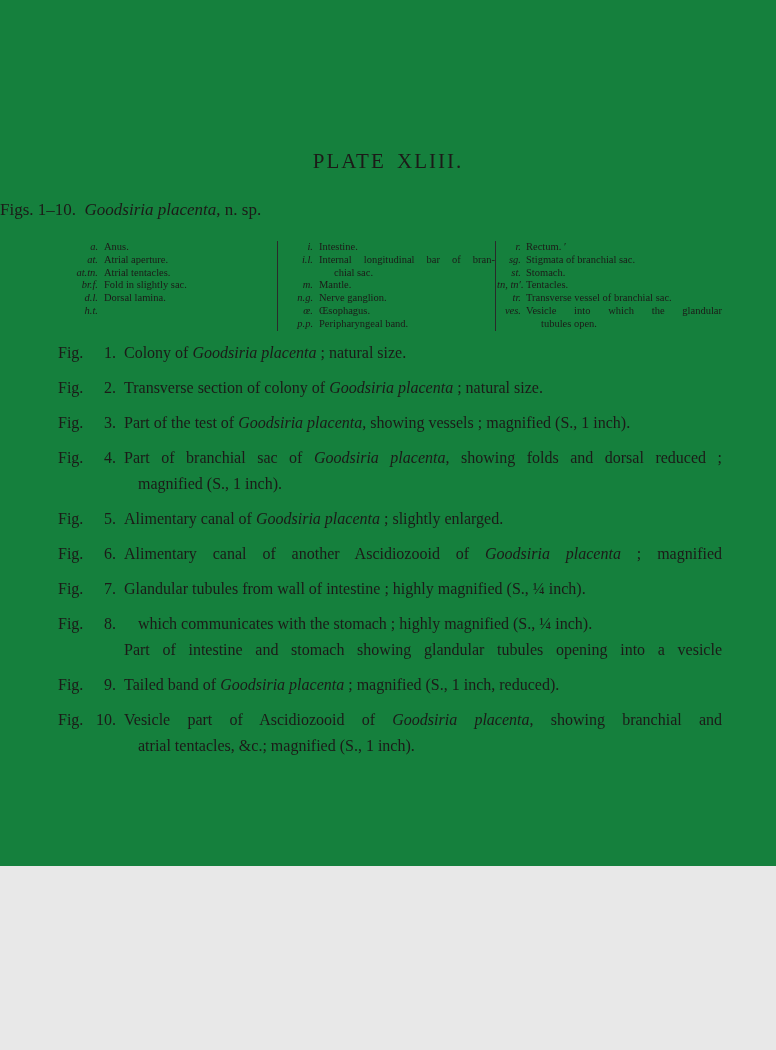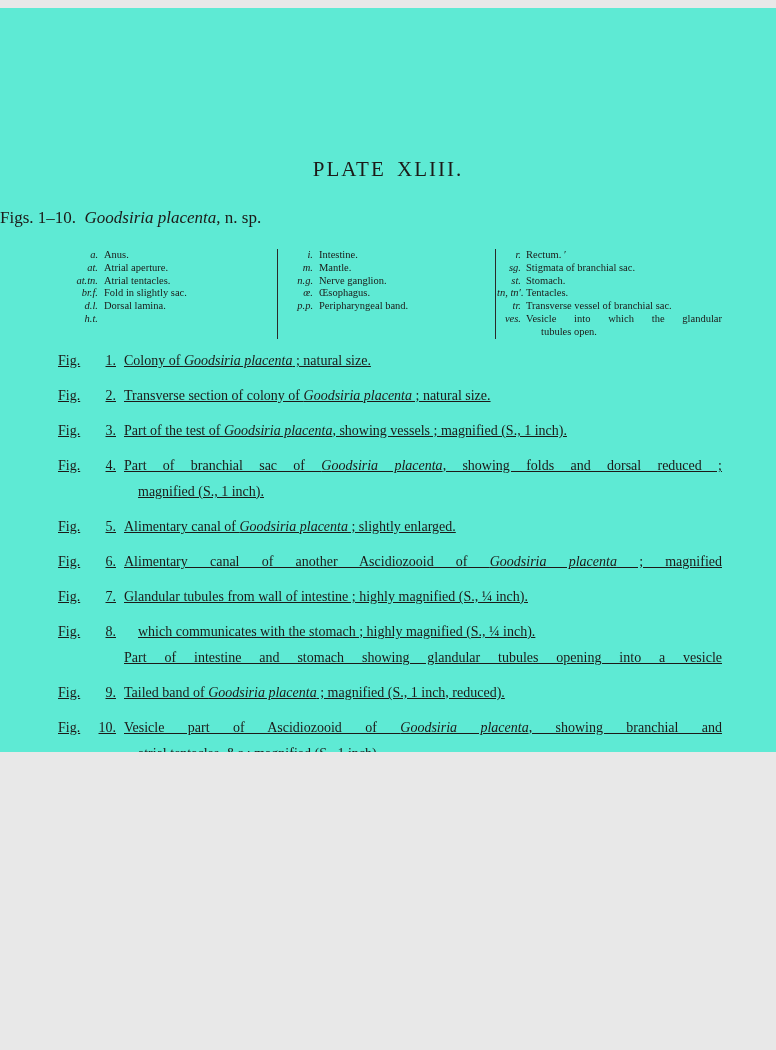--- a/index.html
+++ b/index.html
@@ -1,20 +1,20 @@
 <!DOCTYPE html>
 <html><head>
 <meta charset="utf-8">
 <style>
   html,body{margin:0;padding:0;background:#e8e8e8;}
   .page{
     position:relative;
-    width:776px;height:744px;
-    margin:8px auto;
-    background:#5eead4;
+    width:776px;height:866px;
+    margin:0 auto;
+    background:#15803d;
     color:#1c1a18;
     font-family:"Liberation Serif","DejaVu Serif",serif;
     overflow:hidden;
   }
   .it{font-style:italic;}
 
   
   .plate-title{
     position:absolute;top:149px;left:0;width:100%;
     text-align:center;
@@ -47,21 +47,21 @@
   .c1 .abbr{width:33px;}
   .c2 .abbr{width:24px;padding-right:5px;}
   .legend-item .desc{flex:1 1 auto;}
   .desc .dline{display:block;}
   .desc .dline.spread{text-align:justify;text-align-last:justify;}
   .desc .dline.cont{padding-left:15px;}
 
   
   .figure-list{
     position:absolute;top:340px;left:58px;width:664px;
-    font-size:14px;line-height:26px;text-decoration:underline;
+    font-size:16px;line-height:26px;
   }
   .fig-row{display:flex;margin-bottom:9px;}
   .fig-label{flex:0 0 32px;}
   .fig-num{flex:0 0 26px;text-align:right;}
   .fig-cap{flex:1 1 auto;margin-left:8px;}
   .cap-line{display:block;}
   .cap-line.just{text-align:justify;text-align-last:justify;}
   .cap-line.ind{padding-left:14px;}
 </style>
 </head>
@@ -107,20 +107,27 @@
         </div>
       </div>
       <div class="legend-col c1">
         <div class="legend-item">
           <span class="abbr">i.</span>
           <span class="desc">
             <span class="dline">Intestine.</span>
           </span>
         </div>
         <div class="legend-item">
+          <span class="abbr">i.l.</span>
+          <span class="desc">
+            <span class="dline spread">Internal longitudinal bar of bran-</span>
+            <span class="dline cont">chial sac.</span>
+          </span>
+        </div>
+        <div class="legend-item">
           <span class="abbr">m.</span>
           <span class="desc">
             <span class="dline">Mantle.</span>
           </span>
         </div>
         <div class="legend-item">
           <span class="abbr">n.g.</span>
           <span class="desc">
             <span class="dline">Nerve ganglion.</span>
           </span>

